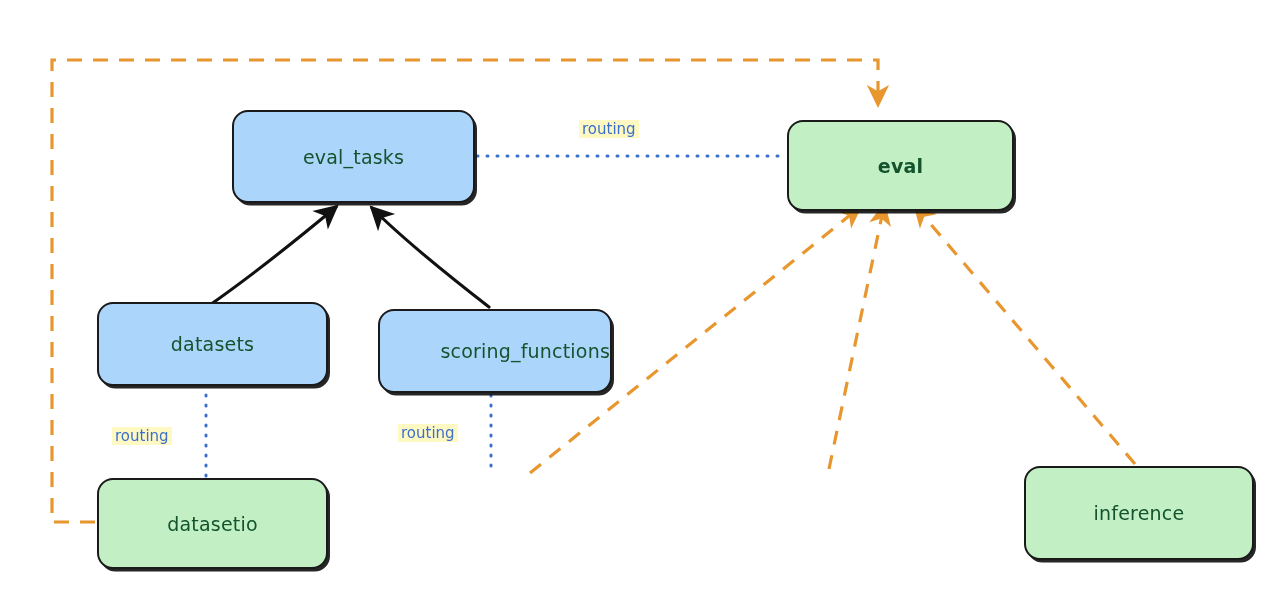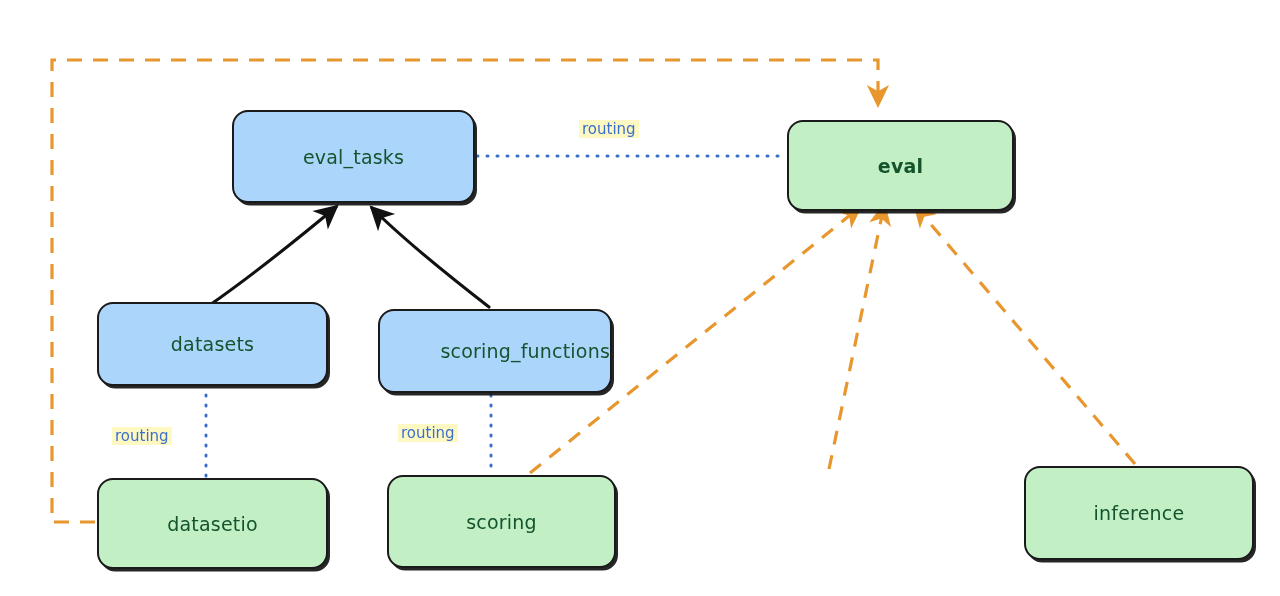--- a/index.html
+++ b/index.html
@@ -124,23 +124,20 @@
   </div>
 
   <div class="node node-api" style="left:378px; top:309px; width:234px; height:84px;justify-content:flex-end;">
     <span class="node-label">scoring_functions</span>
   </div>
 
   <div class="node node-provider" style="left:97px; top:478px; width:231px; height:91px;">
     <span class="node-label">datasetio</span>
   </div>
 
-  <div class="node node-provider" style="left:387px; top:475px; width:229px; height:93px;">
-    <span class="node-label">scoring</span>
-  </div>
 
 
   <div class="node node-provider" style="left:1024px; top:466px; width:230px; height:94px;">
     <span class="node-label">inference</span>
   </div>
 
   <div class="edge-label" style="left:579px; top:120px;">routing</div>
 
   <div class="edge-label" style="left:112px; top:427px;">routing</div>
 

